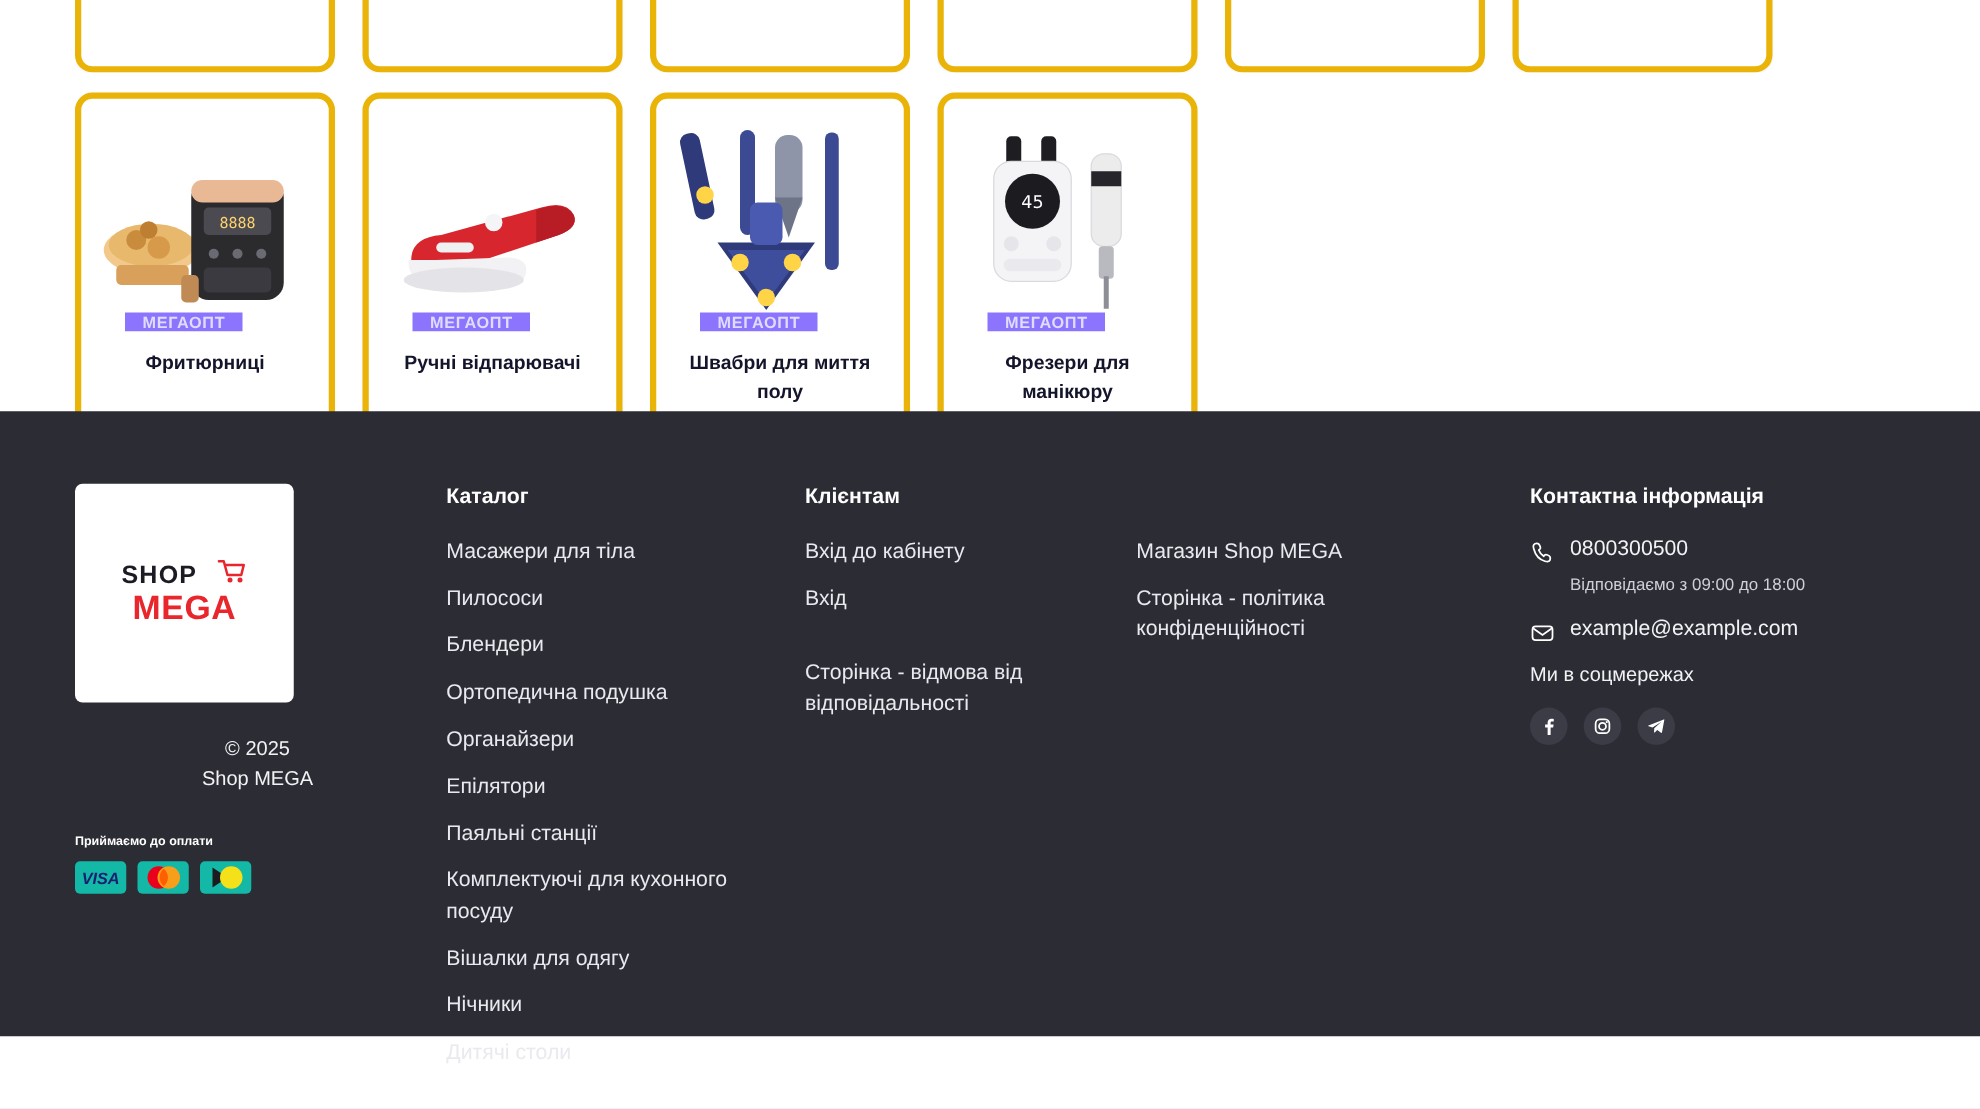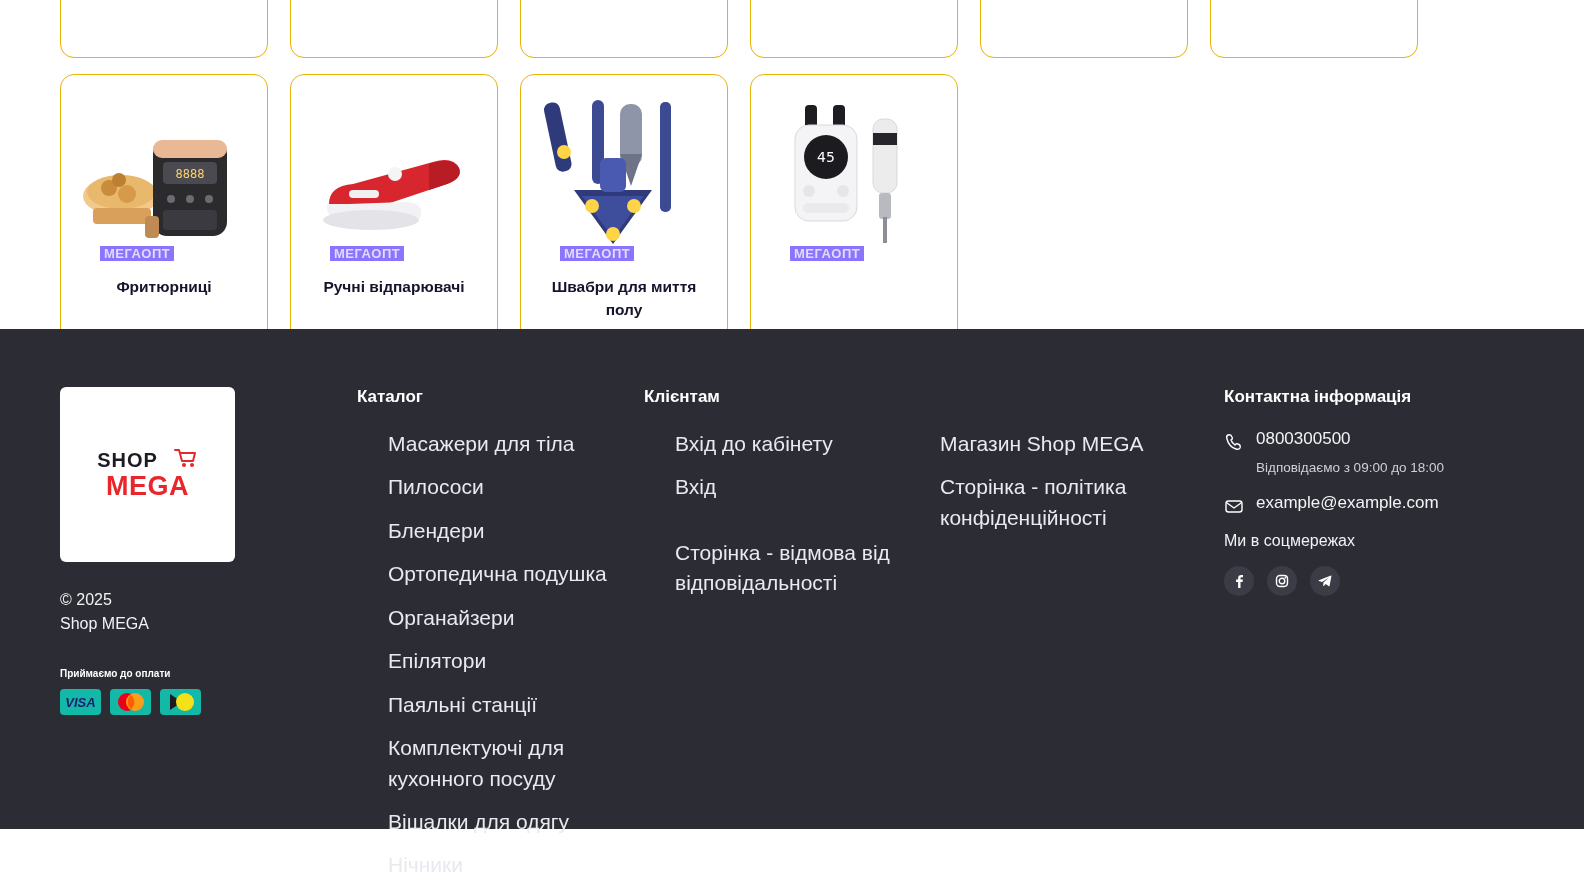--- a/index.html
+++ b/index.html
@@ -19,21 +19,21 @@
     position: relative;
   }
   .row {
     display: flex;
     gap: 22px;
     align-items: flex-start;
   }
   .row.top { padding-top: 0; margin-top: -58px; height: 116px; overflow: hidden; }
   .card {
     background: #ffffff;
-    border: 1px solid #eab308;
+    border: 5px solid #eab308;
     border-radius: 14px;
     width: 208px;
     min-height: 116px;
     position: relative;
     box-shadow: 0 1px 2px rgba(20,20,40,.04);
   }
   .card-title {
     font-size: 15.5px;
     font-weight: 700;
     color: #14142b;
@@ -68,21 +68,21 @@
   .wm {
     position: absolute;
     left: 26px;
     bottom: 8px;
     font-size: 13px;
     font-weight: 800;
     letter-spacing: .5px;
     color: #d8d8ff;
     background: #7a5cff;
     opacity: .85;
-    padding: 0 4px;
+    padding: 0 14px;
     line-height: 15px;
   }
   .row.bottom .card .card-title { margin-top: 6px; }
 
   
   .footer {
     position: absolute;
     left: 0; top: 387px;
     width: 1584px;
     height: 500px;
@@ -106,20 +106,21 @@
   .logo-bottom {
     font-size: 27px; font-weight: 800; color: #e8262c; letter-spacing: .5px;
     margin-top: -2px;
   }
   .cart-ico { display:inline-block; }
   .copy {
     margin-top: 26px;
     font-size: 16px;
     line-height: 1.5;
     color: #f2f2f5;
+    text-align: center;
   }
   .pay-title {
     margin-top: 32px;
     font-size: 10px;
     font-weight: 700;
     color: #ffffff;
   }
   .pay-row { margin-top: 10px; display: flex; gap: 9px; align-items: center; }
   .pay-card {
     width: 41px; height: 26px; border-radius: 4px;
@@ -130,28 +131,27 @@
   .col-catalog { width: 292px; padding-left: 5px; }
   .col-clients { width: 265px; }
   .col-shop    { width: 275px; }
   .col-contact { width: 330px; padding-left: 40px; }
 
   .f-head {
     font-size: 17px; font-weight: 700; color: #ffffff; margin-bottom: 22px;
   }
   .f-link {
     display: block;
-    font-size: 21px;
+    font-size: 17px;
     color: #e9e9ef;
     line-height: 1.45;
     margin-bottom: 13px;
     text-decoration: none;
     cursor: pointer;
     max-width: 250px;
-    margin-left: 31px;
   }
   .spacer { height: 22px; }
 
   .contact-item { display: flex; align-items: flex-start; gap: 12px; margin-bottom: 8px; }
   .c-ico { width: 20px; height: 20px; flex: 0 0 20px; margin-top: 3px; }
   .c-main { font-size: 17px; color: #f3f3f7; }
   .c-sub { font-size: 13.5px; color: #cfcfd8; margin-left: 32px; margin-bottom: 18px; }
   .soc-title { margin-top: 16px; font-size: 16px; color: #f2f2f5; }
   .soc-row { margin-top: 16px; display: flex; gap: 13px; }
   .soc {
@@ -261,20 +261,21 @@
             <circle cx="40" cy="92" r="6" fill="#e6e6ea"></circle>
             <circle cx="74" cy="92" r="6" fill="#e6e6ea"></circle>
             <rect x="34" y="104" width="46" height="10" rx="5" fill="#e9e9ee"></rect>
             <rect x="104" y="20" width="24" height="74" rx="10" fill="#ececed" stroke="#d9d9de"></rect>
             <rect x="104" y="34" width="24" height="12" fill="#25252b"></rect>
             <rect x="110" y="94" width="12" height="26" rx="3" fill="#b9b9c0"></rect>
             <rect x="114" y="118" width="4" height="26" fill="#8e8e97"></rect>
           </svg>
           <span class="wm">МЕГАОПТ</span>
         </div>
+        <div class="card-title">Фрезери для манікюру</div>
       </div>
 
     </div>
   </section>
 
   <footer class="footer">
 
     <div class="col-brand">
       <div class="logo-box">
         <div class="logo-top">

